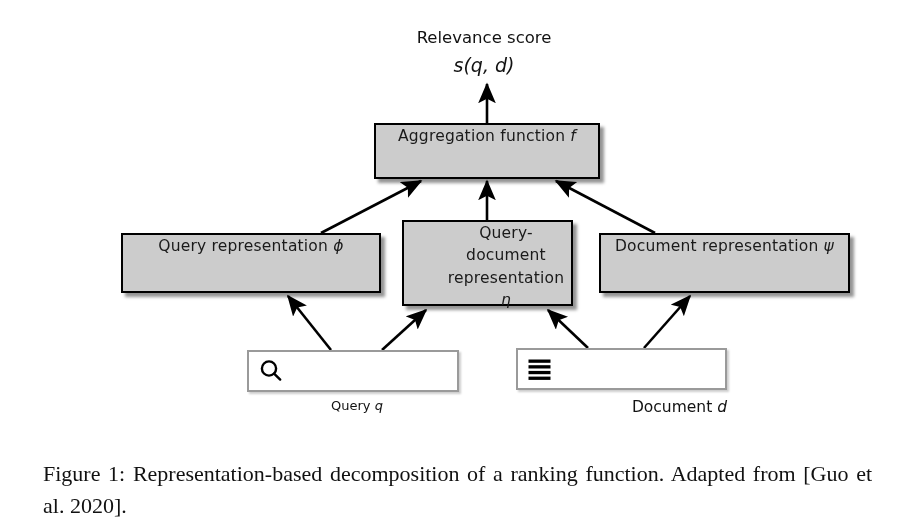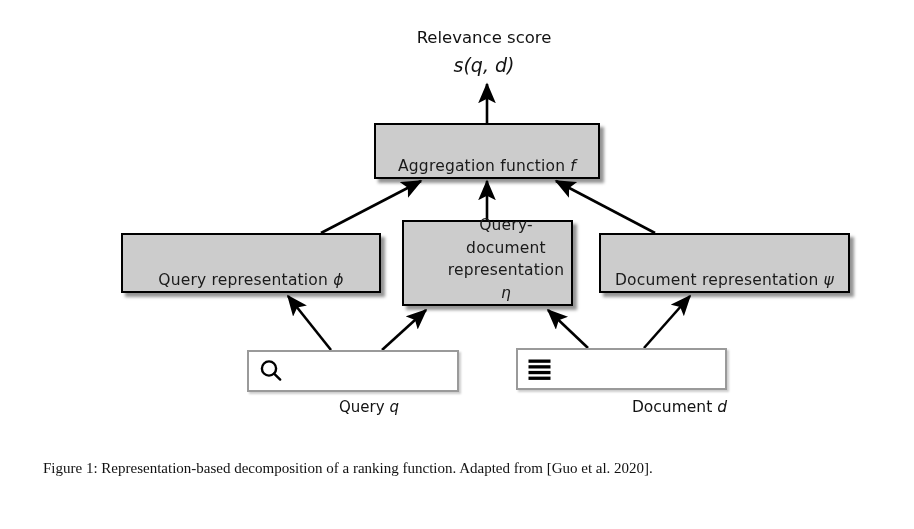--- a/index.html
+++ b/index.html
@@ -32,21 +32,21 @@
   }
 
   
   .node {
     position: absolute;
     box-sizing: border-box;
     background: #cccccc;
     border: 2px solid #000000;
     box-shadow: 4px 4px 3px rgba(0,0,0,0.42);
     display: flex;
-    align-items: flex-end;
+    align-items: flex-start;
     justify-content: center;
     text-align: center;
     color: #1a1a1a;
     font-size: 15.5px;
     line-height: 1.45;
     letter-spacing: 0.2px;
   }
   .node .label { padding: 0 6px; }
 
   #node-aggregation {
@@ -96,38 +96,38 @@
   #text-relevance-score {
     left: 0; top: 28px; width: 914px;
     font-size: 16.5px;
   }
   #text-score-formula {
     left: 0; top: 54px; width: 914px;
     font-size: 19px;
     font-style: italic;
   }
   #label-query {
-    left: 236px; top: 398px; width: 212px;
-    font-size: 15px;
+    left: 224px; top: 398px; width: 212px;
+    font-size: 13px;
   }
   #label-document {
     left: 489px; top: 398px; width: 211px;
     font-size: 15.5px;
     text-align: right;
   }
   .sym { font-style: italic; }
 
   
   #figure-caption {
     position: absolute;
     left: 43px;
     top: 458px;
     width: 829px;
     font-family: "Liberation Serif", "DejaVu Serif", serif;
-    font-size: 15px;
+    font-size: 22px;
     line-height: 1.45;
     color: #111111;
     text-align: justify;
     text-justify: inter-word;
   }
   #figure-caption .cap-num { white-space: nowrap; }
 </style>
 </head>
 <body>
 

